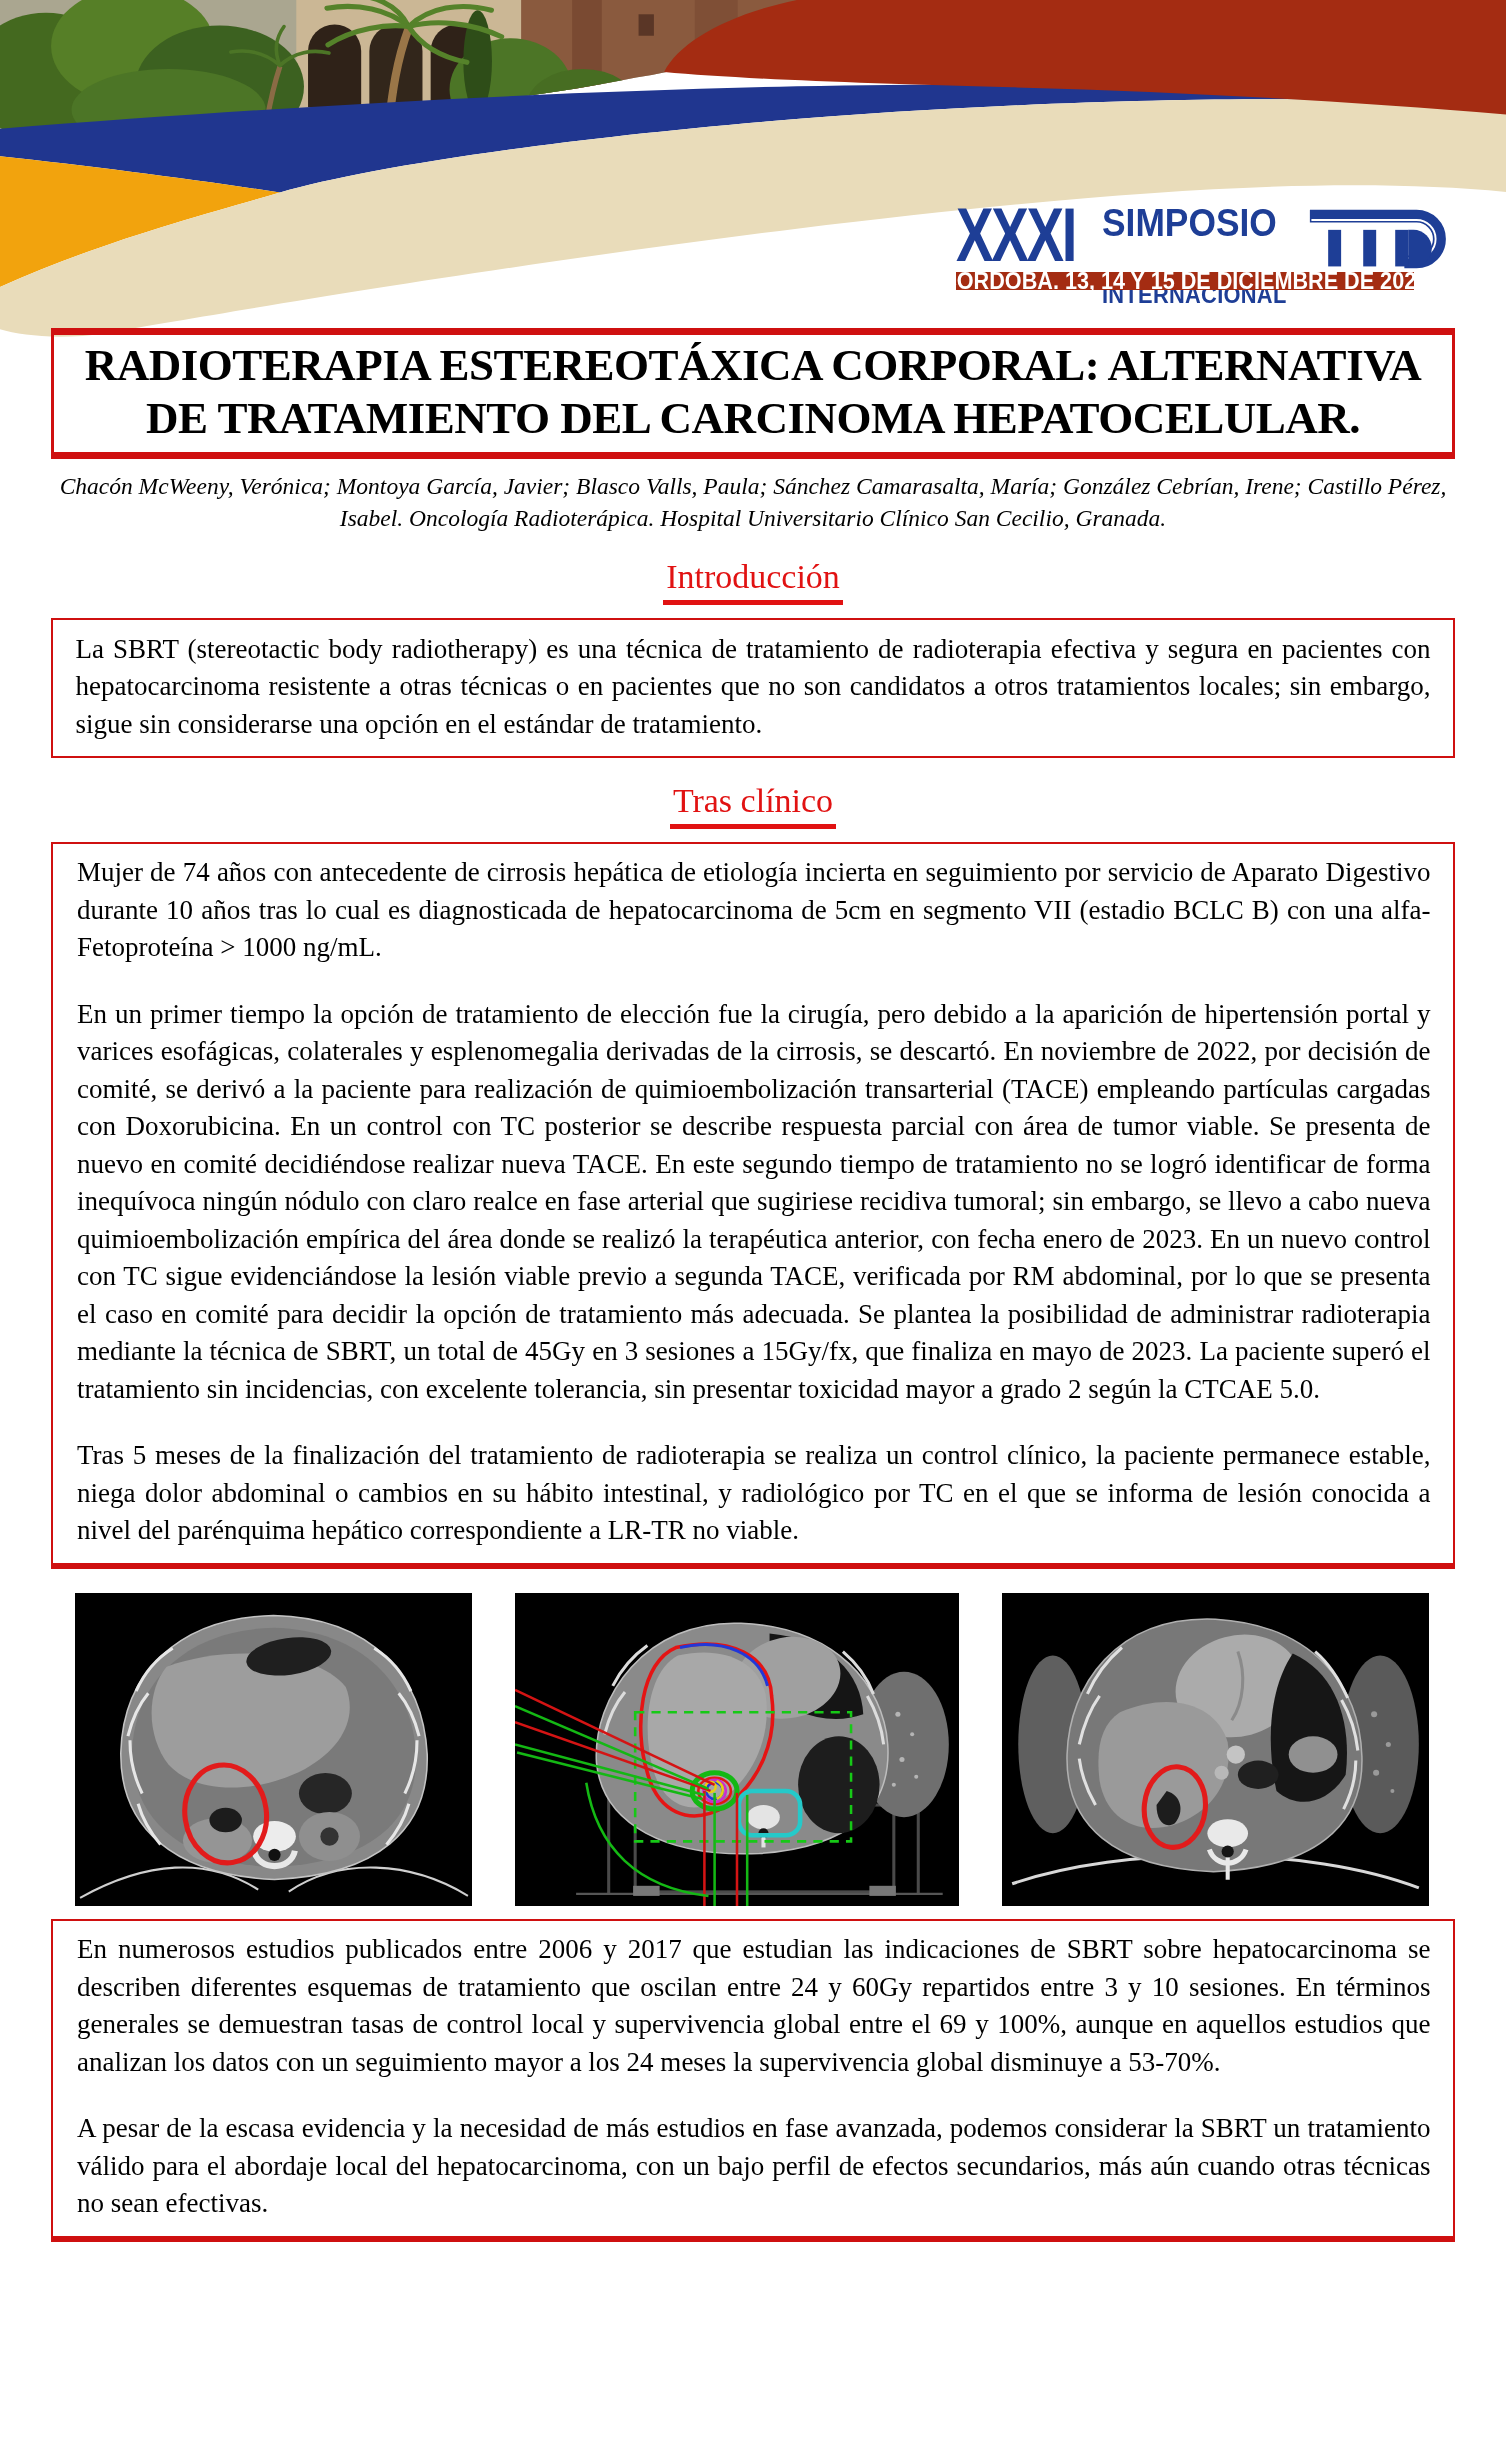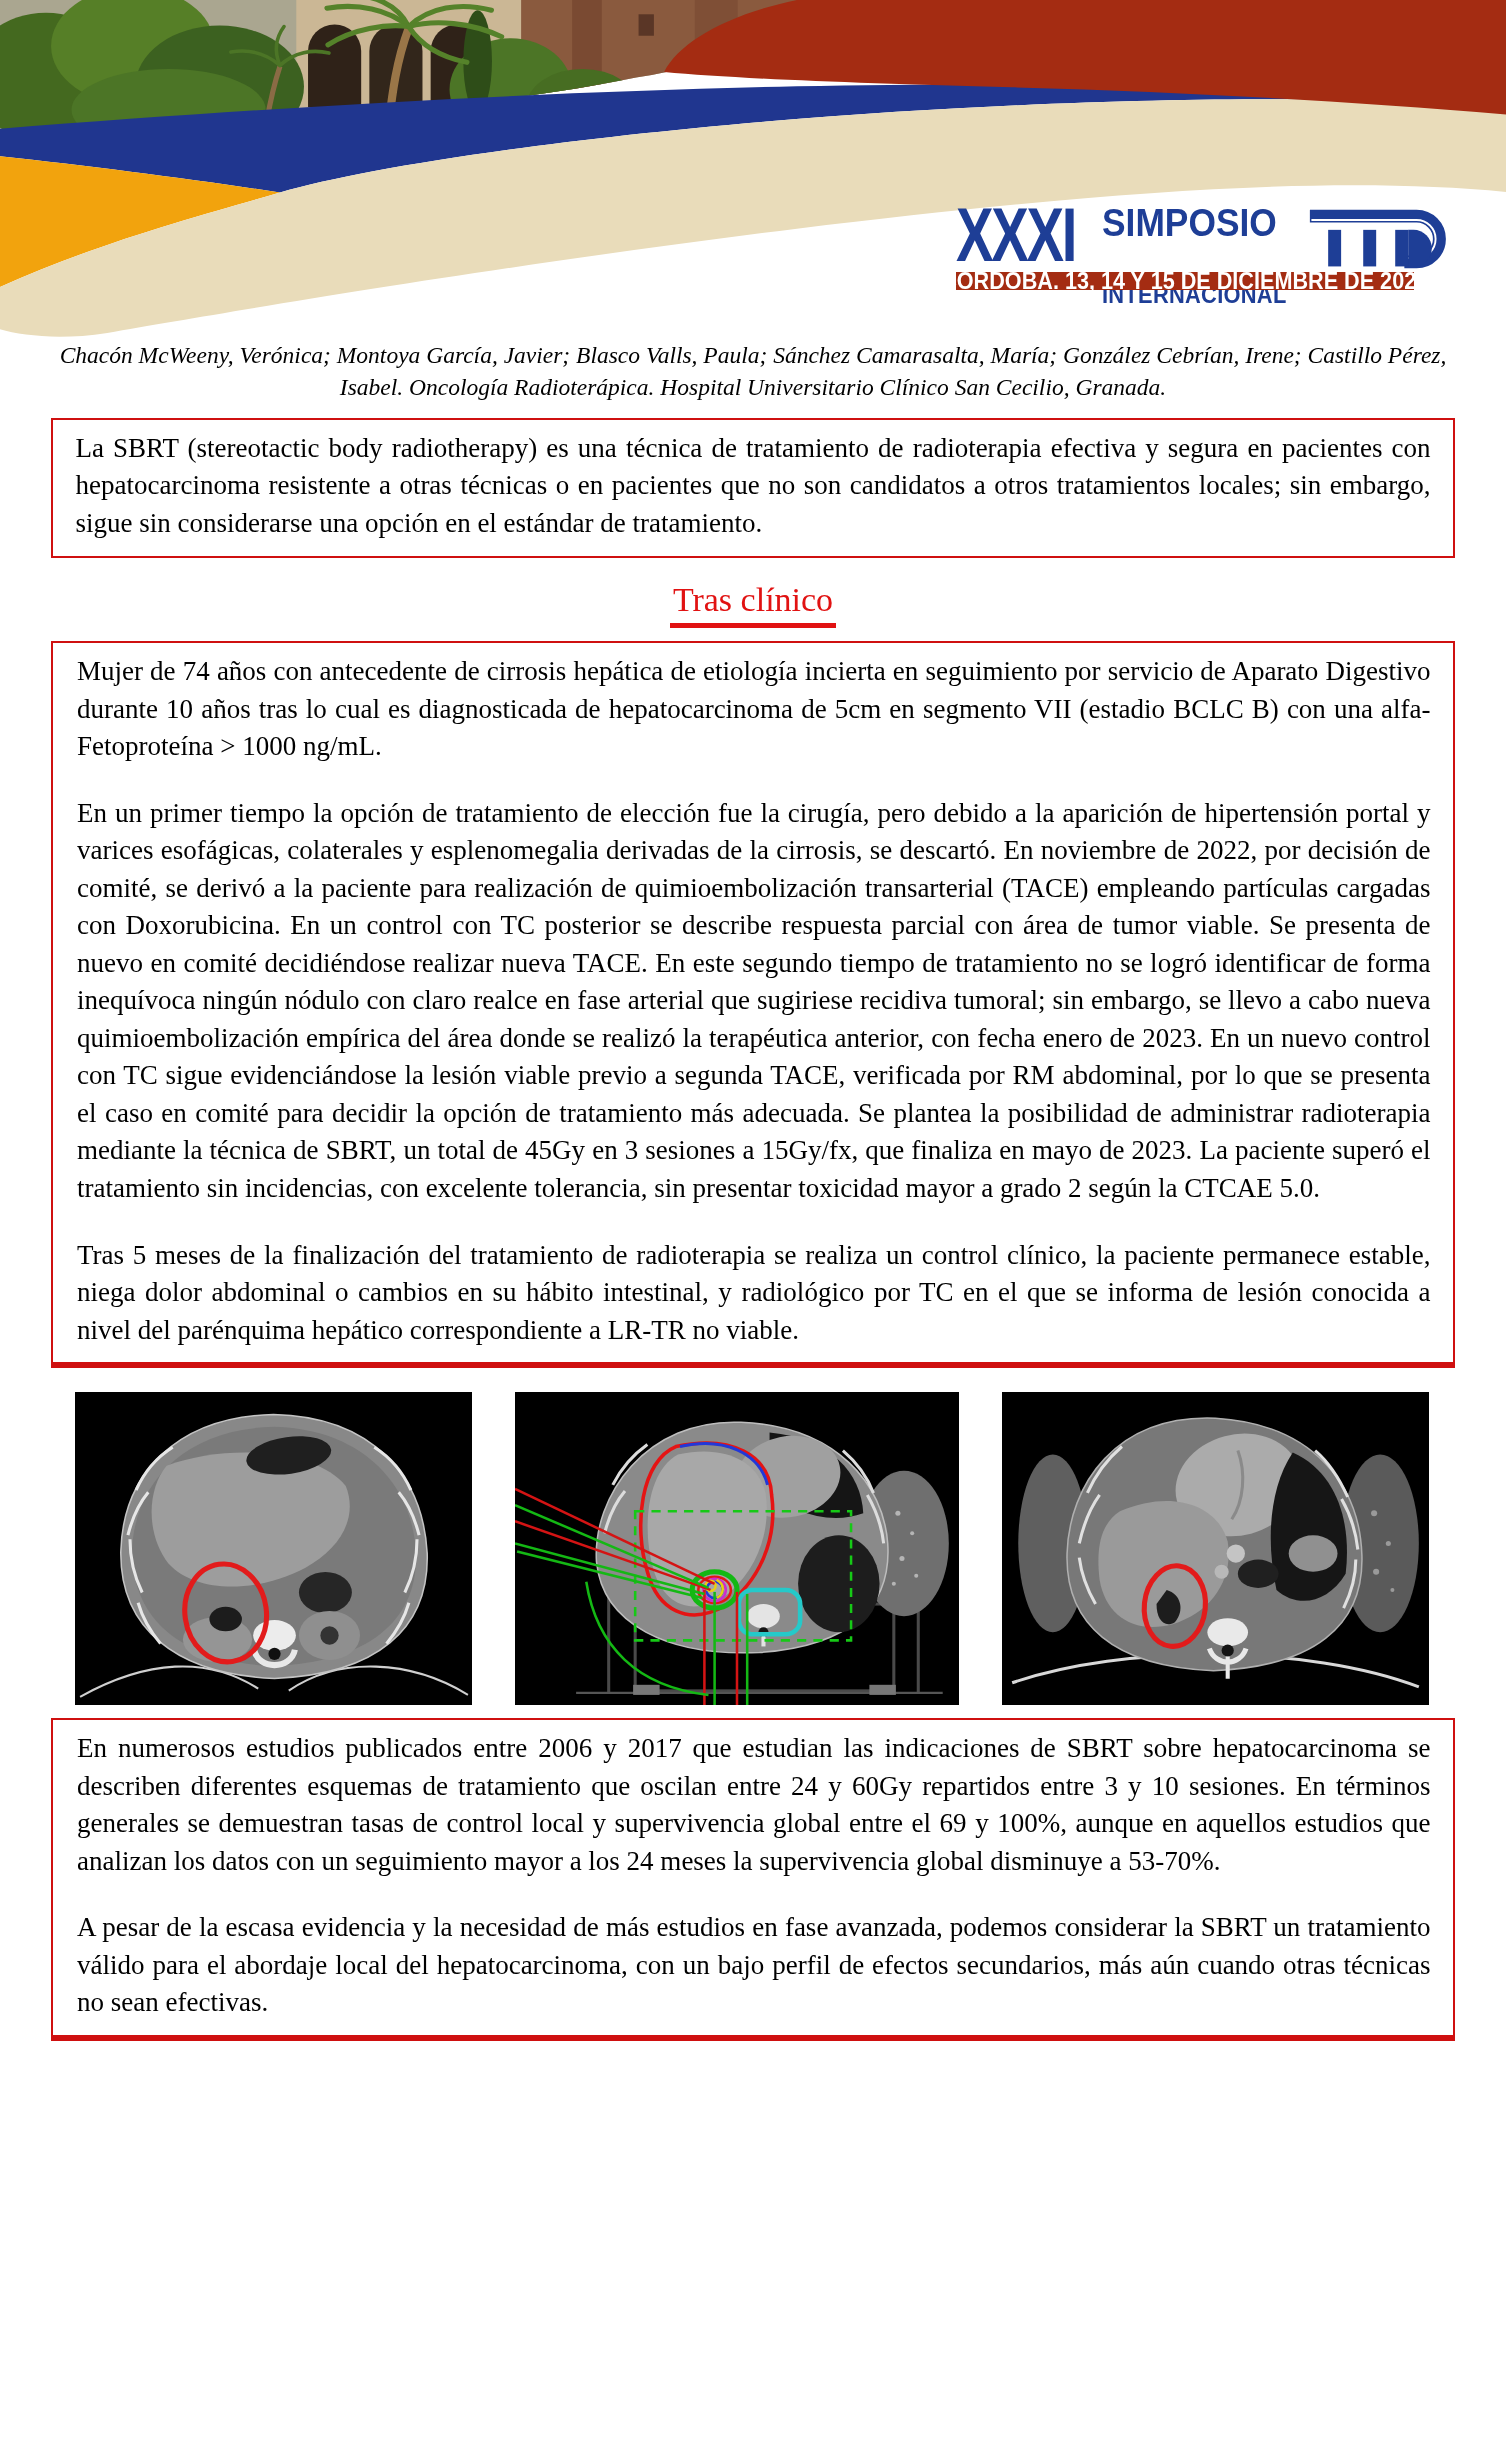--- a/index.html
+++ b/index.html
@@ -128,23 +128,29 @@
       <path d="M135,30 h7 a24,24 0 0 1 0,48 h-7 Z" fill="var(--navy)"></path>
     </svg>
   </div>
 </div>
 <div class="date-bar">
   <span>CÓRDOBA. 13, 14 Y 15 DE DICIEMBRE DE 2023</span>
 </div>
 
 <div class="content">
 
+  <div class="title-box">
+    <span>RADIOTERAPIA ESTEREOTÁXICA CORPORAL: ALTERNATIVA DE TRATAMIENTO DEL CARCINOMA HEPATOCELULAR.</span>
+  </div>
 
   <div class="authors">Chacón McWeeny, Verónica; Montoya García, Javier; Blasco Valls, Paula; Sánchez Camarasalta, María; González Cebrían, Irene; Castillo Pérez, Isabel.  Oncología Radioterápica. Hospital Universitario Clínico San Cecilio, Granada.</div>
 
+  <div class="section-head">
+    <span class="hd">Introducción</span>
+  </div>
   <div class="tbox">
     <p>La SBRT (stereotactic body radiotherapy) es una técnica de tratamiento de radioterapia efectiva y segura en pacientes con hepatocarcinoma resistente a otras técnicas o en pacientes que no son candidatos a otros tratamientos locales; sin embargo, sigue sin considerarse una opción en el estándar de tratamiento.</p>
   </div>
 
   <div class="section-head">
     <span class="hd">Tras clínico</span>
   </div>
   <div class="tbox thick-bottom">
     <p>Mujer de 74 años con antecedente de cirrosis hepática de etiología incierta en seguimiento por servicio de Aparato Digestivo durante 10 años tras lo cual es diagnosticada de hepatocarcinoma de 5cm en segmento VII (estadio BCLC B) con una alfa-Fetoproteína &gt; 1000 ng/mL.</p>
     <p>En un primer tiempo la opción de tratamiento de elección fue la cirugía, pero debido a la aparición de hipertensión portal y varices esofágicas, colaterales y esplenomegalia derivadas de la cirrosis, se descartó. En noviembre de 2022, por decisión de comité, se derivó a la paciente para realización de quimioembolización transarterial (TACE) empleando partículas cargadas con Doxorubicina. En un control con TC posterior se describe respuesta parcial con área de tumor viable. Se presenta de nuevo en comité decidiéndose realizar nueva TACE. En este segundo tiempo de tratamiento no se logró identificar de forma inequívoca ningún nódulo con claro realce en fase arterial que sugiriese recidiva tumoral; sin embargo, se llevo a cabo nueva quimioembolización empírica del área donde se realizó la terapéutica anterior, con fecha enero de 2023. En un nuevo control con TC sigue evidenciándose la lesión viable previo a segunda TACE, verificada por RM abdominal, por lo que se presenta el caso en comité para decidir la opción de tratamiento más adecuada. Se plantea la posibilidad de administrar radioterapia mediante la técnica de SBRT, un total de 45Gy en 3 sesiones a 15Gy/fx, que finaliza en mayo de   2023. La paciente superó el tratamiento sin incidencias, con excelente tolerancia, sin presentar toxicidad mayor a grado 2 según la CTCAE  5.0.</p>

